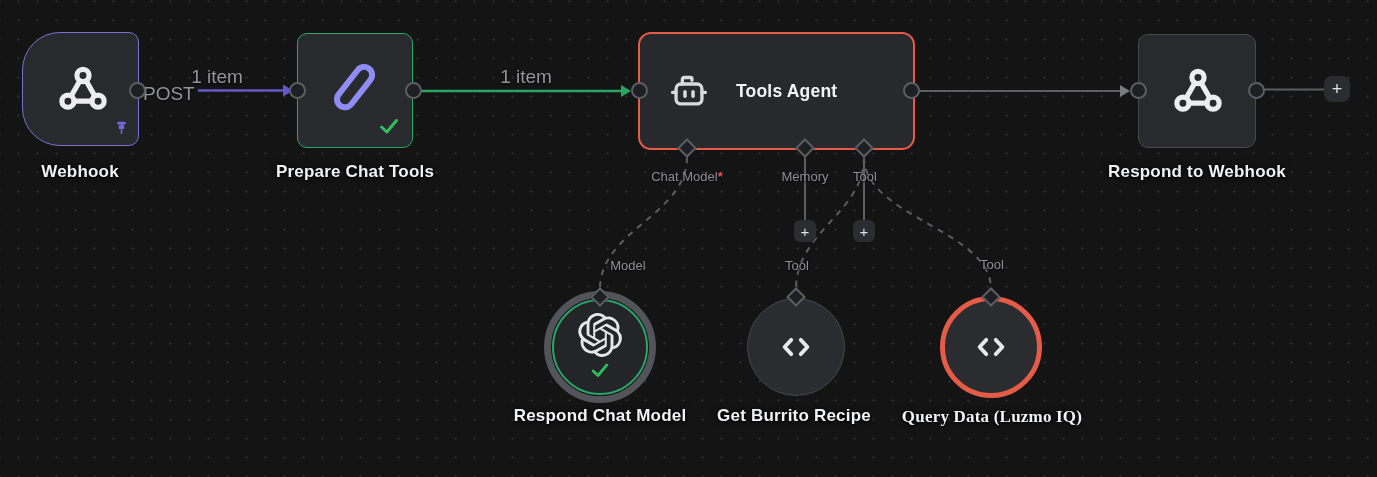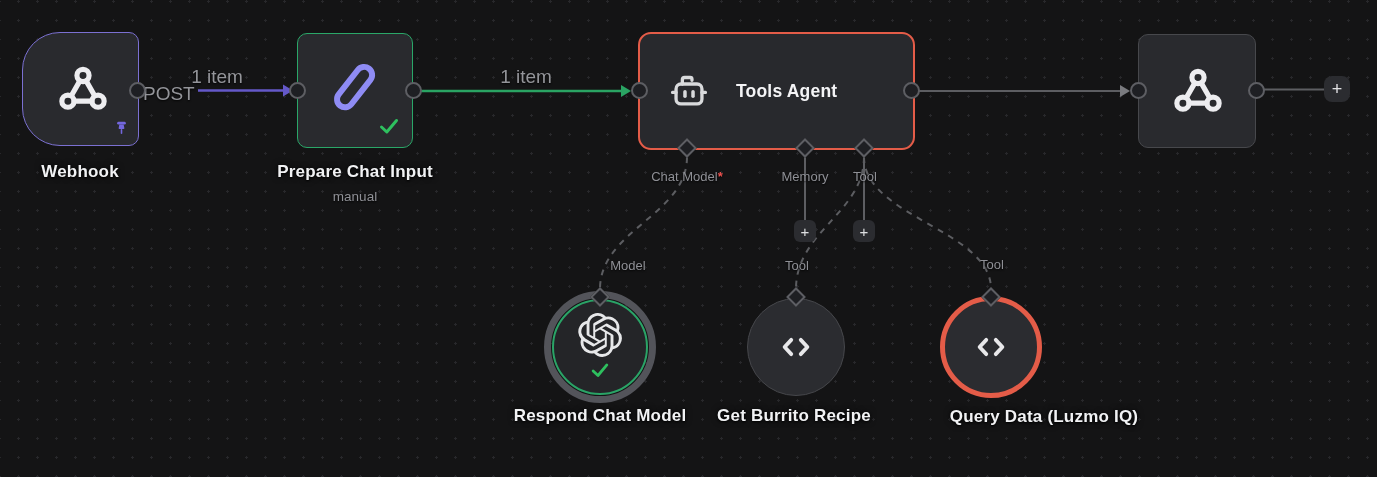--- a/index.html
+++ b/index.html
@@ -101,22 +101,21 @@
   <div class="node" style="left:297px;top:33px;width:116px;height:115px;border:1.5px solid #2aa768;border-radius:10px;">
     <svg width="62" height="62" viewBox="0 0 24 24" style="position:absolute;left:25px;top:22px;">
       <rect x="9.1" y="2.8" width="6.2" height="18.2" rx="3.1" fill="none" stroke="#8f8cf4" stroke-width="2.3" transform="rotate(38 12 12)"></rect>
     </svg>
     <svg width="24" height="24" viewBox="0 0 24 24" style="position:absolute;right:11px;bottom:9px;">
       <path d="M4.5 13 L9.8 18 L19.5 6.5" stroke="#2ec05f" stroke-width="3" fill="none" stroke-linecap="round" stroke-linejoin="round"></path>
     </svg>
   </div>
   <div class="endpoint" style="left:288.5px;top:82px;"></div>
   <div class="endpoint" style="left:404.5px;top:82px;"></div>
-  <div class="ntitle" style="left:225px;top:162px;width:260px;">Prepare Chat Input</div>
-  <div class="slabel" style="left:255px;top:189px;width:200px;font-size:13.5px;">manual</div>
+  <div class="ntitle" style="left:225px;top:162px;width:260px;">Prepare Chat Tools</div>
 
   <span class="edge-label" style="left:526px;top:66px;transform:translateX(-50%);">1 item</span>
 
   <div class="node" style="left:638px;top:32px;width:277px;height:118px;border:2px solid #e45c48;border-radius:13px;background:#28292d;display:flex;align-items:center;padding-left:28px;gap:26px;">
     <svg width="42" height="42" viewBox="0 0 24 24">
       <g fill="none" stroke="#d9dadc" stroke-width="1.9" stroke-linecap="round" stroke-linejoin="round">
         <rect x="4.6" y="8" width="14.8" height="11.4" rx="2.8"></rect>
         <path d="M8.2 8 V5.6 a1.3 1.3 0 0 1 1.3 -1.3 h3.2 a1 1 0 0 1 1 1 v.6"></path>
         <path d="M2.6 12.8 H4.6 M19.4 12.8 H21.4"></path>
       </g>
@@ -151,20 +150,21 @@
         <circle cx="5.3" cy="17.4" r="2.7"></circle>
         <circle cx="18.7" cy="17.4" r="2.7"></circle>
         <path d="M10.6 8.4 L7 14.7"></path>
         <path d="M13.4 8.4 L17 14.7"></path>
         <path d="M8.1 17.4 H15.9"></path>
       </g>
     </svg>
   </div>
   <div class="endpoint" style="left:1129.5px;top:82px;"></div>
   <div class="endpoint" style="left:1247.5px;top:82px;"></div>
+  <div class="ntitle" style="left:1067px;top:162px;width:260px;">Respond to Webhook</div>
 
   <div class="plusbtn" style="left:1324px;top:76px;width:26px;height:26px;border-radius:8px;font-size:18px;">
       <span>+</span>
     </div>
 
   <div class="slabel" style="left:528px;top:258px;width:200px;">Model</div>
   <div class="abs" style="left:544px;top:291px;width:112px;height:112px;border:7px solid #53545a;border-radius:50%;box-sizing:border-box;z-index:2;"></div>
   <div class="circle-node" style="left:552px;top:299px;width:96px;height:96px;background:#242528;border:2px solid #2aa467;">
     <svg width="44" height="44" viewBox="0 0 24 24">
       <path fill="#e6e7e9" d="M22.2819 9.8211a5.9847 5.9847 0 0 0-.5157-4.9108 6.0462 6.0462 0 0 0-6.5098-2.9A6.0651 6.0651 0 0 0 4.9807 4.1818a5.9847 5.9847 0 0 0-3.9977 2.9 6.0462 6.0462 0 0 0 .7427 7.0966 5.98 5.98 0 0 0 .511 4.9107 6.051 6.051 0 0 0 6.5146 2.9001A5.9847 5.9847 0 0 0 13.2599 24a6.0557 6.0557 0 0 0 5.7718-4.2058 5.9894 5.9894 0 0 0 3.9977-2.9001 6.0557 6.0557 0 0 0-.7475-7.073zm-9.022 12.6081a4.4755 4.4755 0 0 1-2.8764-1.0408l.1419-.0804 4.7783-2.7582a.7948.7948 0 0 0 .3927-.6813v-6.7369l2.02 1.1686a.071.071 0 0 1 .038.0615v5.5826a4.504 4.504 0 0 1-4.4945 4.4849zm-9.6607-4.1254a4.4708 4.4708 0 0 1-.5346-3.0137l.142.0852 4.783 2.7582a.7712.7712 0 0 0 .7806 0l5.8428-3.3685v2.3324a.0804.0804 0 0 1-.0332.0615L9.74 19.9502a4.4992 4.4992 0 0 1-6.1408-1.6464zM2.3408 7.8956a4.485 4.485 0 0 1 2.3655-1.9728V11.6a.7664.7664 0 0 0 .3879.6765l5.8144 3.3543-2.0201 1.1685a.0757.0757 0 0 1-.071 0L4.0048 13.906a4.504 4.504 0 0 1-1.664-6.0104zm16.5963 3.8558L13.1038 8.364 15.1192 7.2a.0757.0757 0 0 1 .071 0l4.8303 2.7913a4.4944 4.4944 0 0 1-.6765 8.1042v-5.6772a.79.79 0 0 0-.407-.6669zm2.0107-3.0231l-.142-.0852-4.7735-2.7818a.7759.7759 0 0 0-.7854 0L9.409 9.2297V6.8974a.0662.0662 0 0 1 .0284-.0615l4.8303-2.7866a4.4992 4.4992 0 0 1 6.6802 4.66zM8.3065 12.863l-2.02-1.1638a.0804.0804 0 0 1-.038-.0567V6.0742a4.4992 4.4992 0 0 1 7.3757-3.4537l-.142.0805L8.704 5.459a.7948.7948 0 0 0-.3927.6813zm1.0976-2.3654l2.602-1.4998 2.6069 1.4998v2.9994l-2.5974 1.4997-2.6067-1.4997z"></path>
@@ -191,15 +191,15 @@
   <div class="slabel" style="left:892px;top:257px;width:200px;">Tool</div>
   <div class="circle-node" style="left:940px;top:296px;width:102px;height:102px;background:#2b2c30;border:5px solid #e45c48;">
     <svg width="38" height="38" viewBox="0 0 24 24">
       <g stroke="#e8e8ea" stroke-width="2.4" fill="none" stroke-linecap="round" stroke-linejoin="round">
         <path d="M9 7.5 L4.8 12 L9 16.5"></path>
         <path d="M15 7.5 L19.2 12 L15 16.5"></path>
       </g>
     </svg>
   </div>
   <div class="diamond" style="left:984px;top:290px;"></div>
-  <div class="ntitle" style="left:949px;top:406px;width:190px;line-height:1.35;">Query Data (Luzmo IQ)</div>
+  <div class="ntitle" style="left:897px;top:406px;width:190px;line-height:1.35;font-family:Liberation Serif, serif;">Query Data (Luzmo IQ)</div>
 
 </div>
 
 </body></html>

